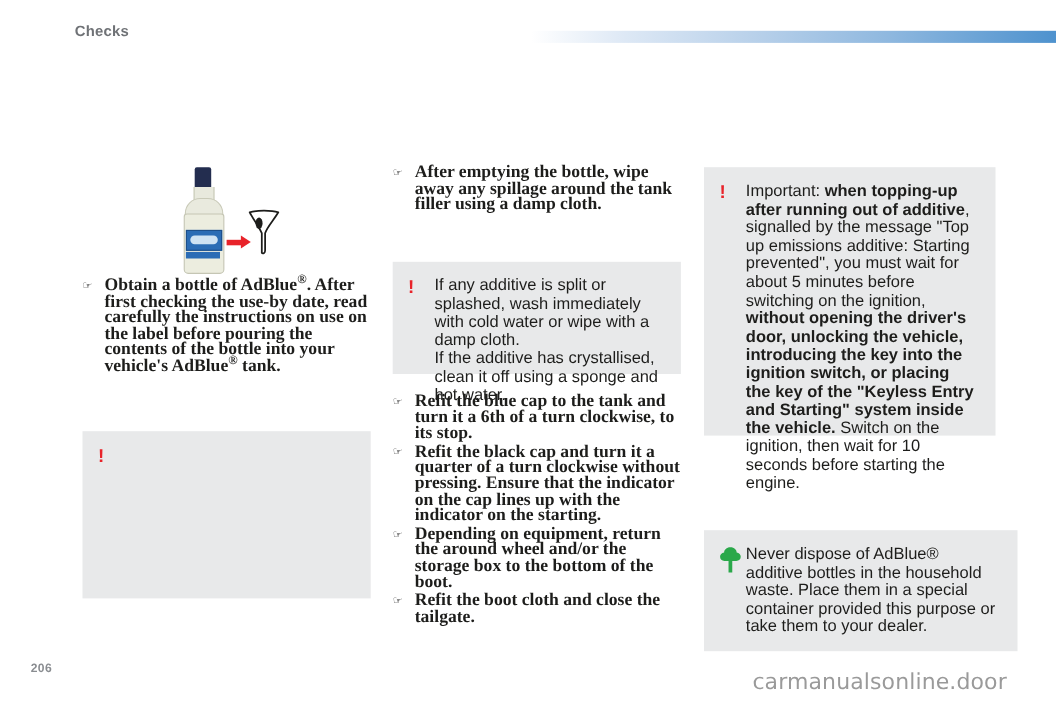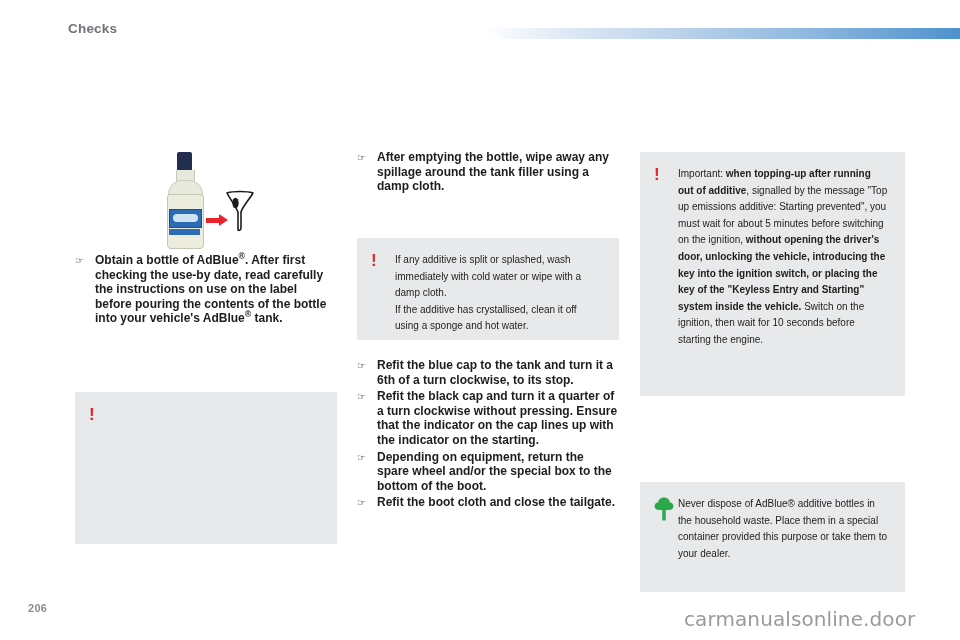--- a/index.html
+++ b/index.html
@@ -176,42 +176,43 @@
   .bullet-mark {
     width: 20px;
     flex: 0 0 20px;
     color: #1a1a1a;
     font-size: 10px;
     line-height: 14.5px;
     padding-top: 1px;
   }
   .bullet-text {
     flex: 1;
-    font-size: 12px;
+    font-size: 16px;
     line-height: 14.6px;
     color: #1d1d1b;
     font-weight: bold;
+    font-family: Liberation Serif, serif;
   }
 
   
   .infobox {
     position: absolute;
     background: #e8e9ea;
     box-sizing: border-box;
     padding: 14px 16px 16px 14px;
     display: flex;
   }
   .infobox-icon {
     flex: 0 0 24px;
     width: 24px;
     padding-top: 1px;
   }
   .infobox-text {
     flex: 1;
-    font-size: 10px;
+    font-size: 15px;
     line-height: 16.6px;
     color: #1d1d1b;
   }
   .excl {
     display: block;
     color: #e8232a;
     font-weight: bold;
     font-size: 17px;
     line-height: 15px;
     text-align: left;
@@ -310,42 +311,42 @@
     <div class="bullet-row">
       <span class="bullet-mark">☞</span>
       <span class="bullet-text">Refit the blue cap to the tank and turn it a 6th of a turn clockwise, to its stop.</span>
     </div>
     <div class="bullet-row">
       <span class="bullet-mark">☞</span>
       <span class="bullet-text">Refit the black cap and turn it a quarter of a turn clockwise without pressing. Ensure that the indicator on the cap lines up with the indicator on the starting.</span>
     </div>
     <div class="bullet-row">
       <span class="bullet-mark">☞</span>
-      <span class="bullet-text">Depending on equipment, return the spare wheel and/or the special box to the bottom of the boot.</span>
+      <span class="bullet-text">Depending on equipment, return the around wheel and/or the storage box to the bottom of the boot.</span>
     </div>
     <div class="bullet-row">
       <span class="bullet-mark">☞</span>
       <span class="bullet-text">Refit the boot cloth and close the tailgate.</span>
     </div>
   </div>
 
 </div>
 
 <div class="col col-right">
 
   <div class="infobox" style="left:0px; top:152px; width:265px; height:244px;">
     <div class="infobox-icon">
       <span class="excl">!</span>
     </div>
     <div class="infobox-text">
       <span>Important: </span><b>when topping-up after running out of additive</b><span>, signalled by the message "Top up emissions additive: Starting prevented", you must wait for about 5 minutes before switching on the ignition, </span><b>without opening the driver's door, unlocking the vehicle, introducing the key into the ignition switch, or placing the key of the "Keyless Entry and Starting" system inside the vehicle.</b><span> Switch on the ignition, then wait for 10 seconds before starting the engine.</span>
     </div>
   </div>
 
-  <div class="infobox" style="left:0px; top:482px; width:265px; height:110px;">
+  <div class="infobox" style="left:0px; top:482px; width:285px; height:110px;">
     <div class="infobox-icon">
       <svg class="tree-icon" width="20" height="24" viewBox="0 0 20 24">
         <path d="M10 0.6 C6.4 0.6 4.3 3.0 4.3 5.3 C2.0 5.4 0.6 7.3 0.6 9.2 C0.6 11.3 2.3 13.0 4.6 13.0 L8.3 13.0 L8.3 23.4 L11.7 23.4 L11.7 13.0 L15.4 13.0 C17.7 13.0 19.4 11.3 19.4 9.2 C19.4 7.3 18.0 5.4 15.7 5.3 C15.7 3.0 13.6 0.6 10 0.6 Z" fill="#2aa84a"></path>
       </svg>
     </div>
     <div class="infobox-text">Never dispose of AdBlue® additive bottles in the household waste. Place them in a special container provided this purpose or take them to your dealer.</div>
   </div>
 
 </div>
 

